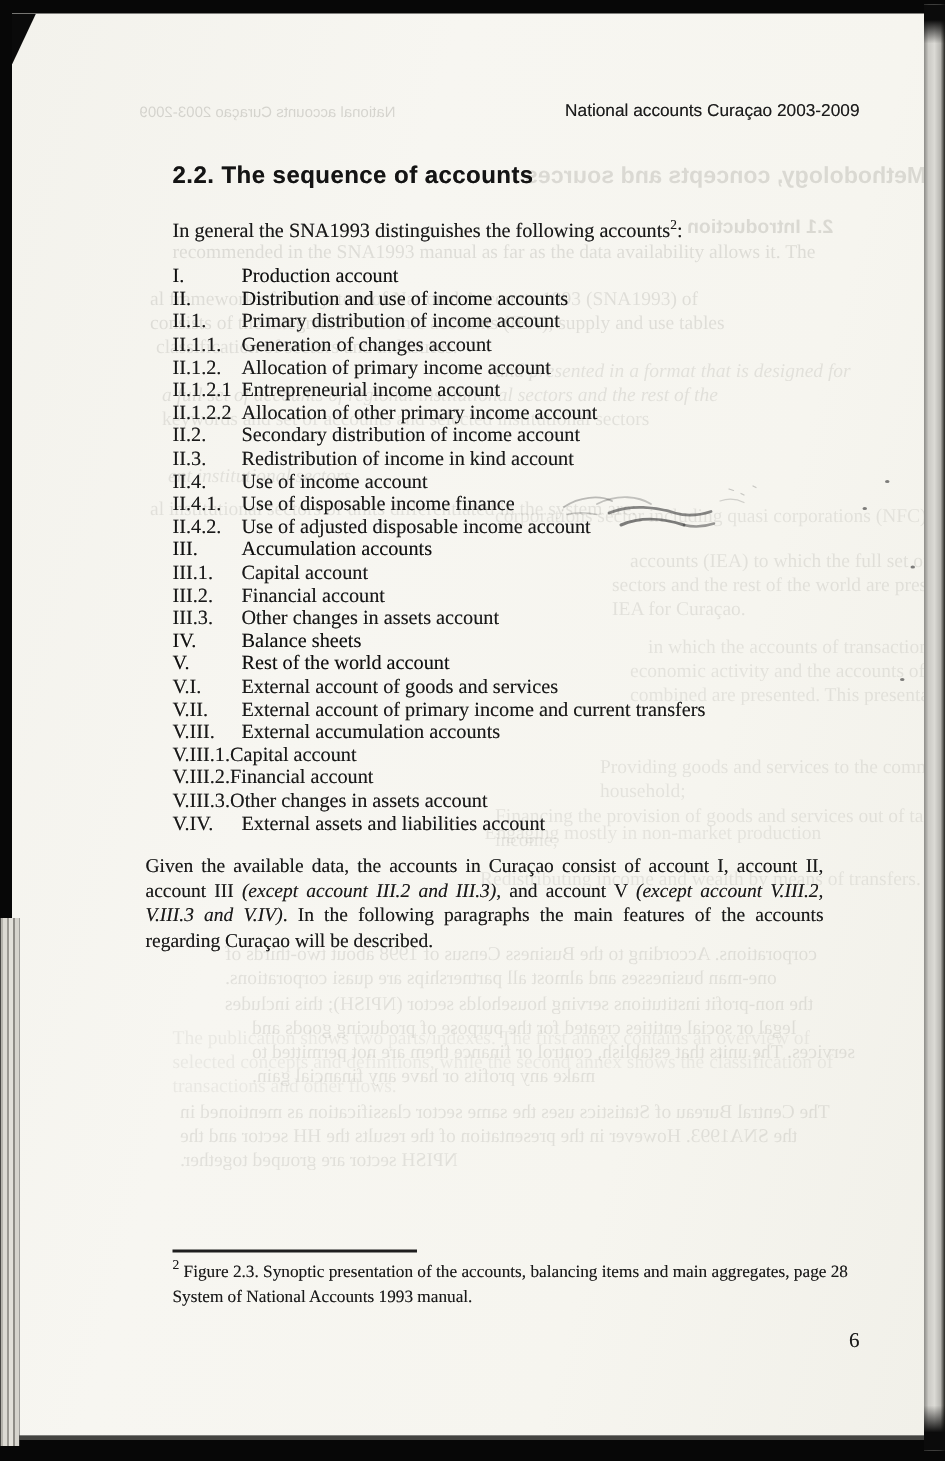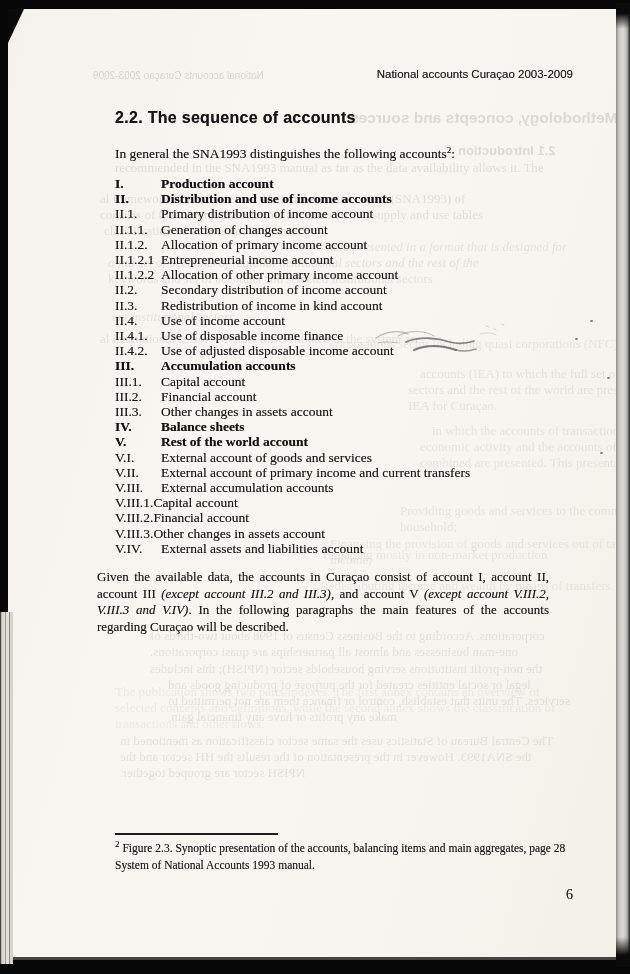--- a/index.html
+++ b/index.html
@@ -51,21 +51,21 @@
     position:absolute;left:107px;top:137px;
     font-size:13.5px;color:#191919;text-shadow:0 0 .4px rgba(25,25,25,.5);
   }
   sup{font-size:9px;vertical-align:super;line-height:0;}
   .accounts{
     position:absolute;left:107px;top:167px;
     font-size:13.5px;line-height:15.2px;color:#191919;
     text-shadow:0 0 .4px rgba(25,25,25,.5);white-space:nowrap;
   }
   .row .num{display:inline-block;min-width:46px;}
-  .row.bold{font-weight:bold;color:#101010;}
+  .row.bold{font-weight:normal;color:#101010;}
   .row.tight .num{min-width:0;}
   .closing-paragraph{
     position:absolute;left:89px;top:560px;width:452px;
     font-size:13px;line-height:16.6px;text-align:justify;color:#191919;
     text-shadow:0 0 .4px rgba(25,25,25,.5);
   }
   .fn-rule{
     position:absolute;left:107px;top:824px;width:163px;height:2px;background:#1e1e1e;
   }
   .footnote{

